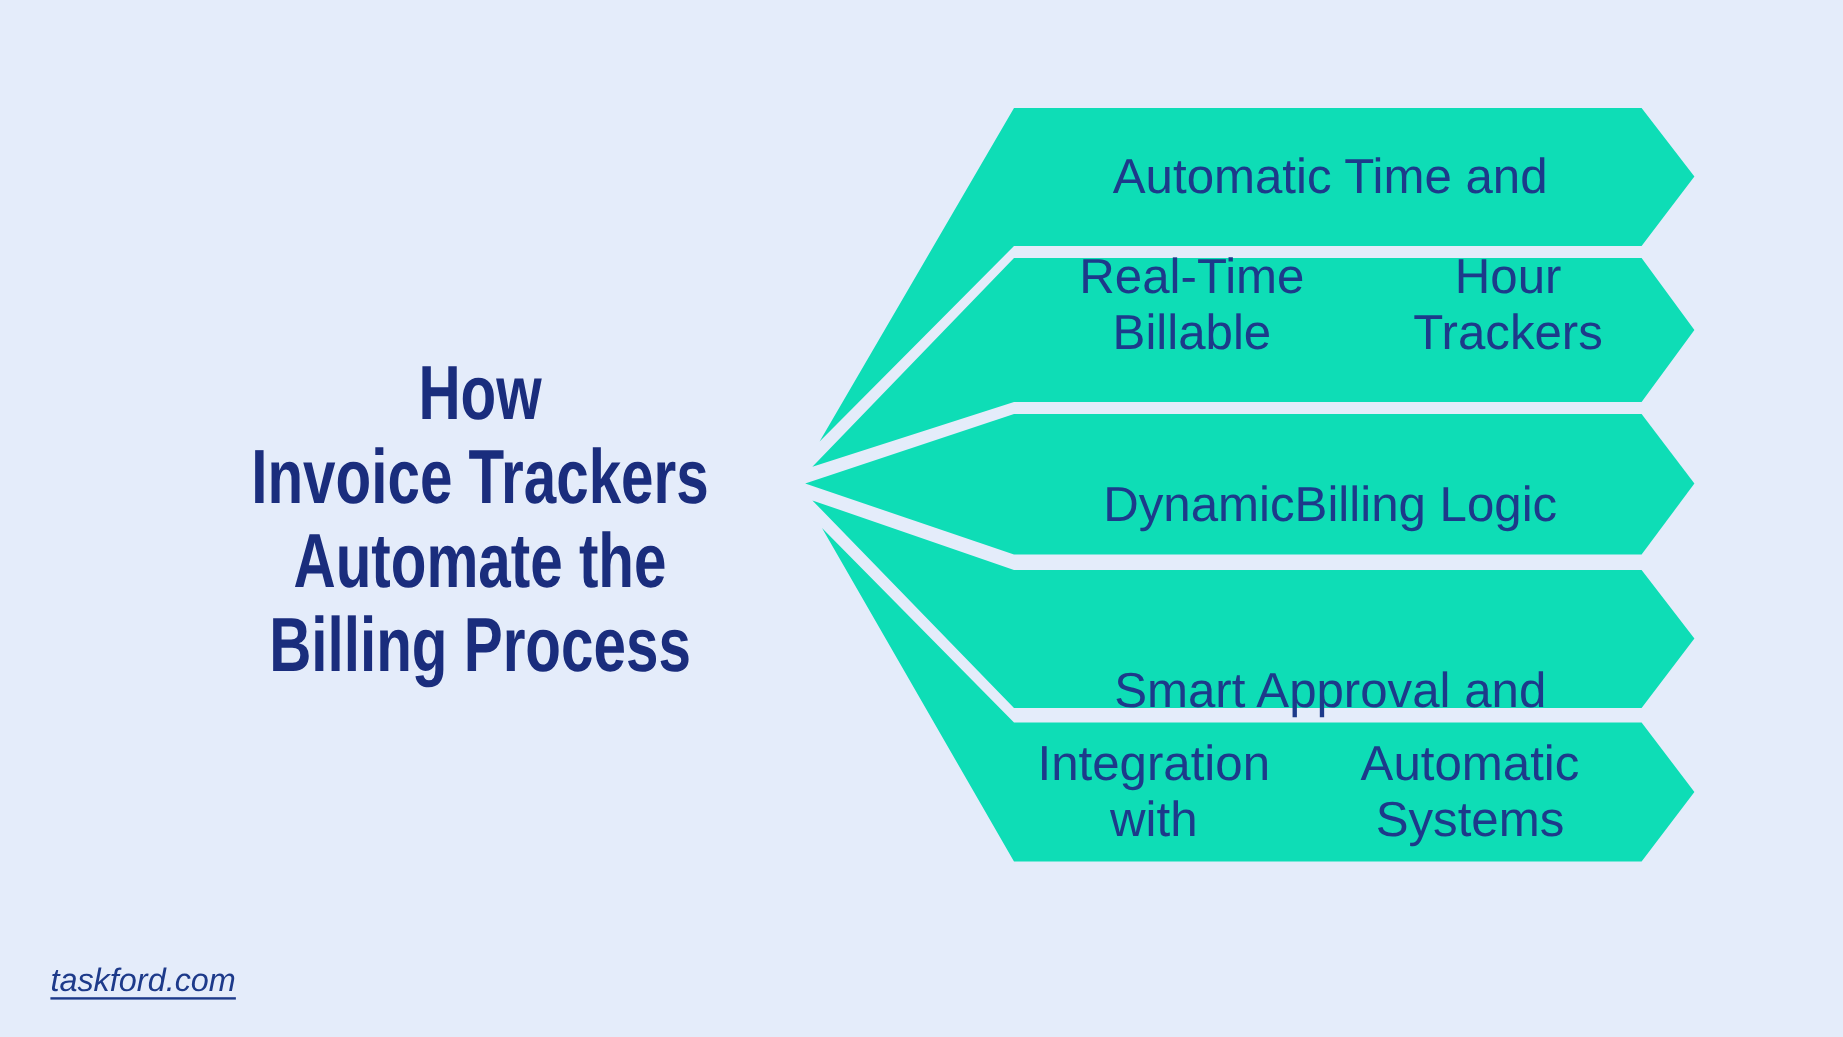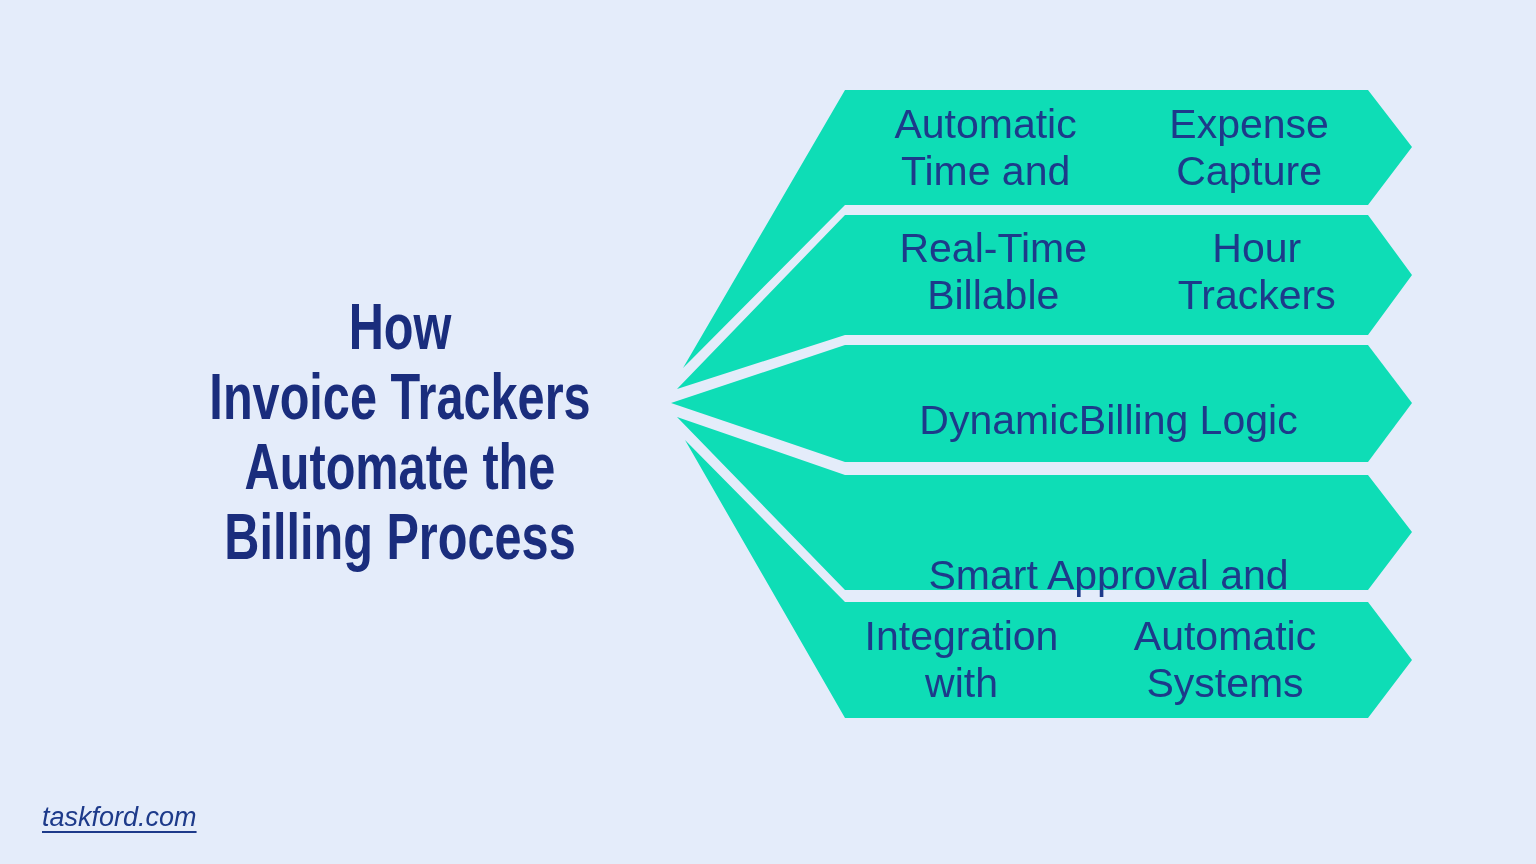--- a/index.html
+++ b/index.html
@@ -46,21 +46,21 @@
     justify-content: center;
     align-items: center;
     text-align: center;
     color: var(--banner-text, #1d3a8a);
     font-weight: normal;
     font-size: 41px;
     line-height: 47px;
   }
   .banner-label span { display: block; }
   #label-1 { top: 90px;  height: 115px; }
-  #label-2 { top: 228px; height: 87px; }
+  #label-2 { top: 210px; height: 87px; }
   #label-3 { top: 345px; height: 150px; }
   #label-4 { top: 484px; height: 115px; align-items: flex-end; }
   #label-5 { top: 602px; height: 116px; }
   .website-link {
     position: absolute;
     left: 42px;
     top: 802px;
     font-size: 27px;
     font-style: italic;
     font-weight: normal;
@@ -84,21 +84,20 @@
 
   <div class="title-block">
     <div>How</div>
     <div>Invoice Trackers</div>
     <div>Automate the</div>
     <div>Billing Process</div>
   </div>
 
   <div id="label-1" class="banner-label">
     <span>Automatic Time and</span>
-    <span>Expense Capture</span>
   </div>
 
   <div id="label-2" class="banner-label">
     <span>Real-Time Billable</span>
     <span>Hour Trackers</span>
   </div>
 
   <div id="label-3" class="banner-label">
     <span>Dynamic</span>
     <span>Billing Logic</span>

